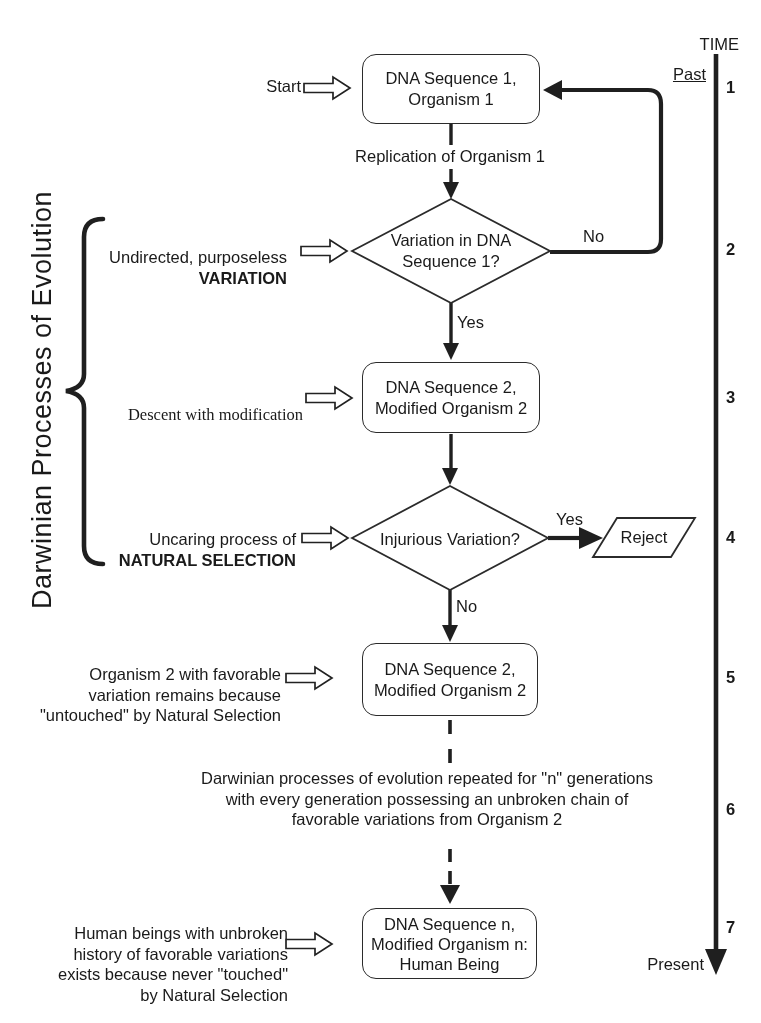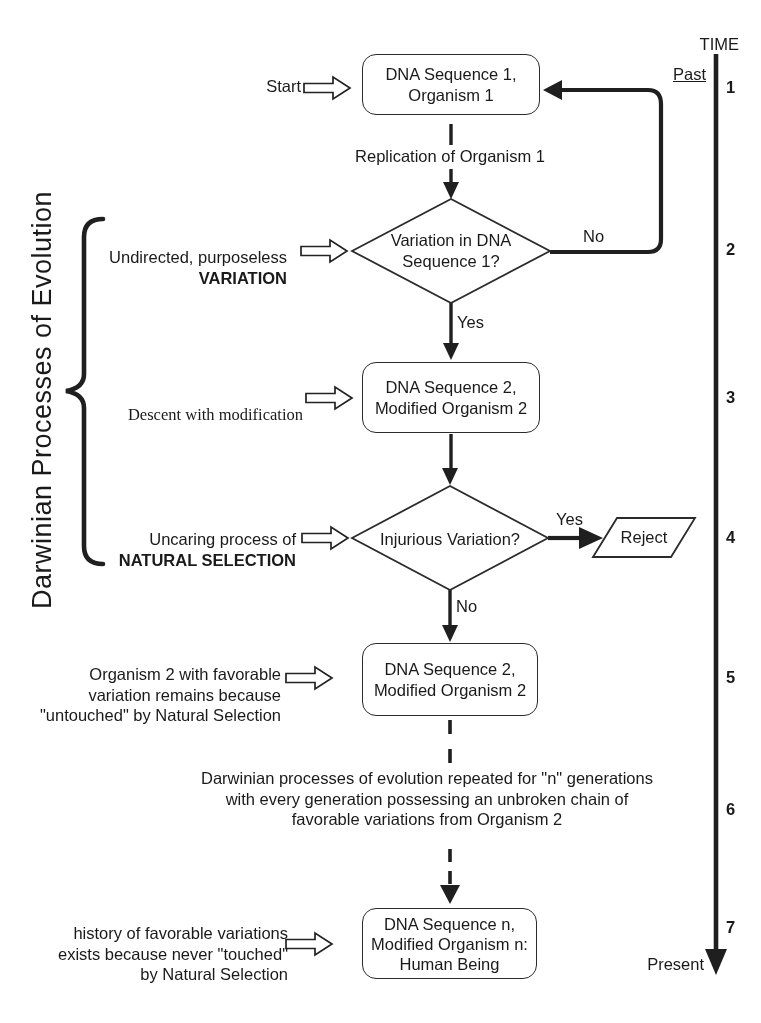--- a/index.html
+++ b/index.html
@@ -73,21 +73,21 @@
 
       <polygon points="304,83.5 333,83.5 333,77 350,88 333,99 333,92.5 304,92.5"></polygon>
       <polygon points="301,246.5 330,246.5 330,240 347,251 330,262 330,255.5 301,255.5"></polygon>
       <polygon points="306,393.5 335,393.5 335,387 352,398 335,409 335,402.5 306,402.5"></polygon>
       <polygon points="302,533.5 331,533.5 331,527 348,538 331,549 331,542.5 302,542.5"></polygon>
       <polygon points="286,673.5 315,673.5 315,667 332,678 315,689 315,682.5 286,682.5"></polygon>
       <polygon points="286,939.5 315,939.5 315,933 332,944 315,955 315,948.5 286,948.5"></polygon>
     </g>
   </svg>
 
-  <div class="node" style="left:362px;top:54px;width:178px;height:61px;">
+  <div class="node" style="left:362px;top:54px;width:178px;height:70px;">
     <span>DNA Sequence 1,</span>
     <span>Organism 1</span>
   </div>
   <div class="node" style="left:362px;top:362px;width:178px;height:71px;">
     <span>DNA Sequence 2,</span>
     <span>Modified Organism 2</span>
   </div>
   <div class="node" style="left:362px;top:643px;width:176px;height:73px;">
     <span>DNA Sequence 2,</span>
     <span>Modified Organism 2</span>
@@ -120,20 +120,21 @@
   <div class="lbl r" style="right:465px;top:513px;">
     <div>Uncaring process of</div>
     <div class="b">NATURAL SELECTION</div>
   </div>
   <div class="lbl r" style="right:480px;top:648px;">
     <div>Organism 2 with favorable</div>
     <div>variation remains because</div>
     <div>"untouched" by Natural Selection</div>
   </div>
   <div class="lbl r" style="right:473px;top:907px;">
+    <div>Human beings with unbroken</div>
     <div>history of favorable variations</div>
     <div>exists because never "touched"</div>
     <div>by Natural Selection</div>
   </div>
 
   <div class="gen-note">
     <div>Darwinian processes of evolution repeated for "n" generations</div>
     <div>with every generation possessing an unbroken chain of</div>
     <div>favorable variations from Organism 2</div>
   </div>

